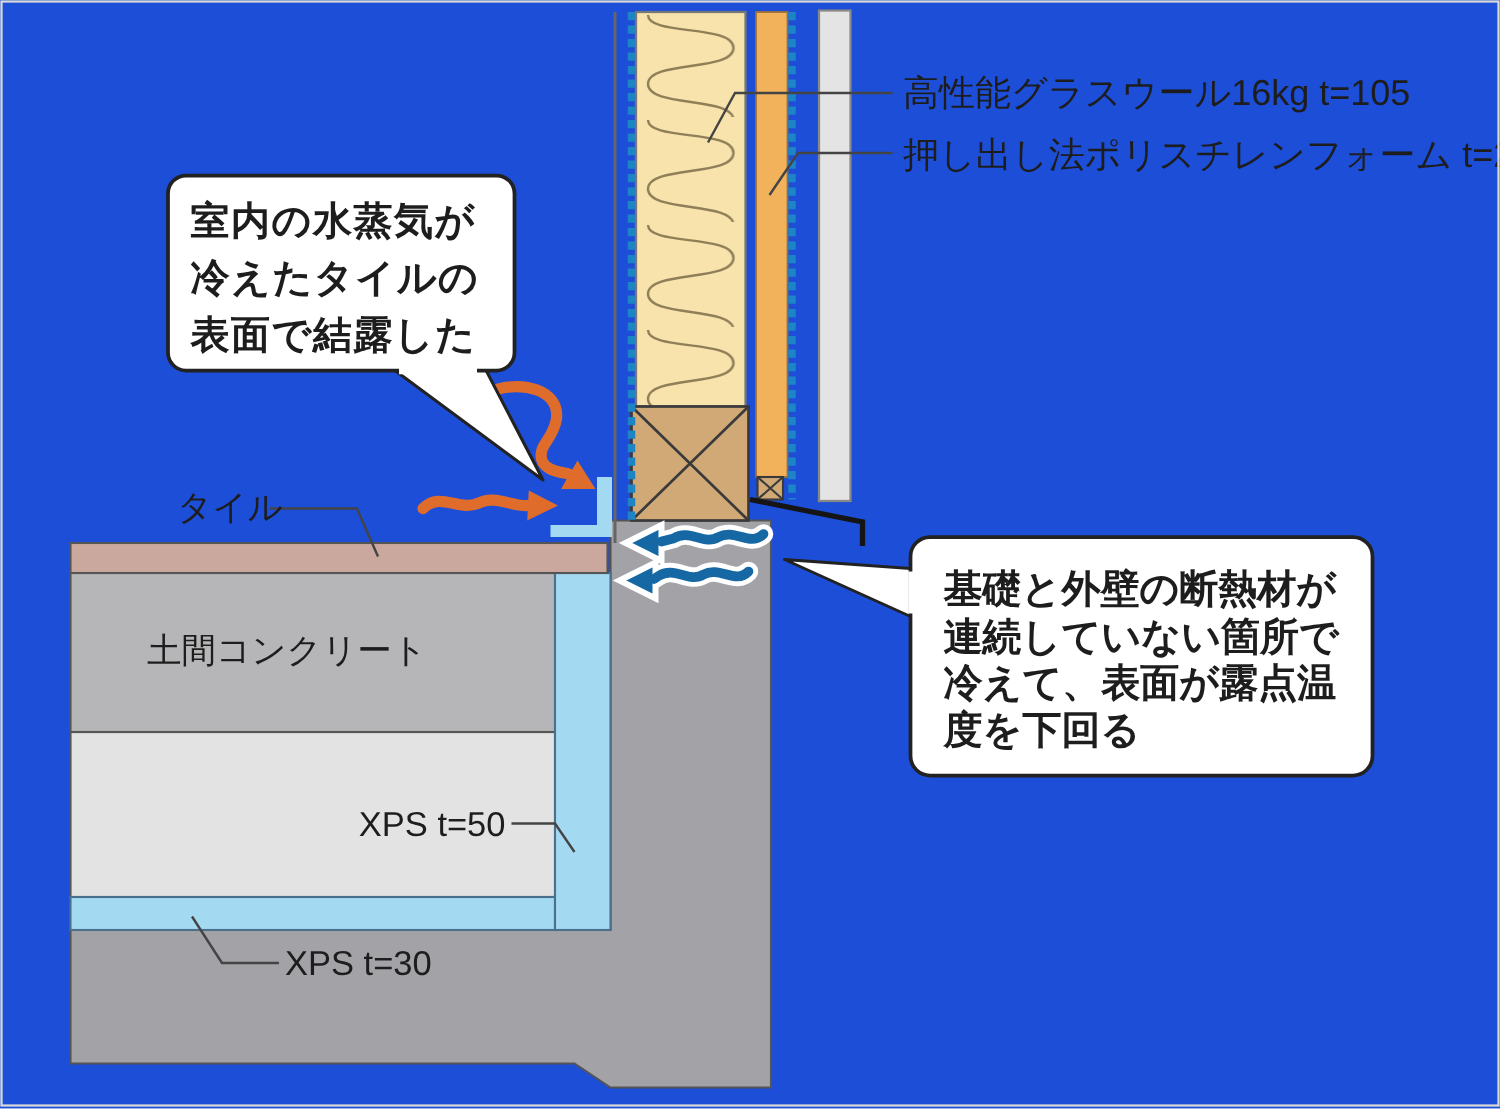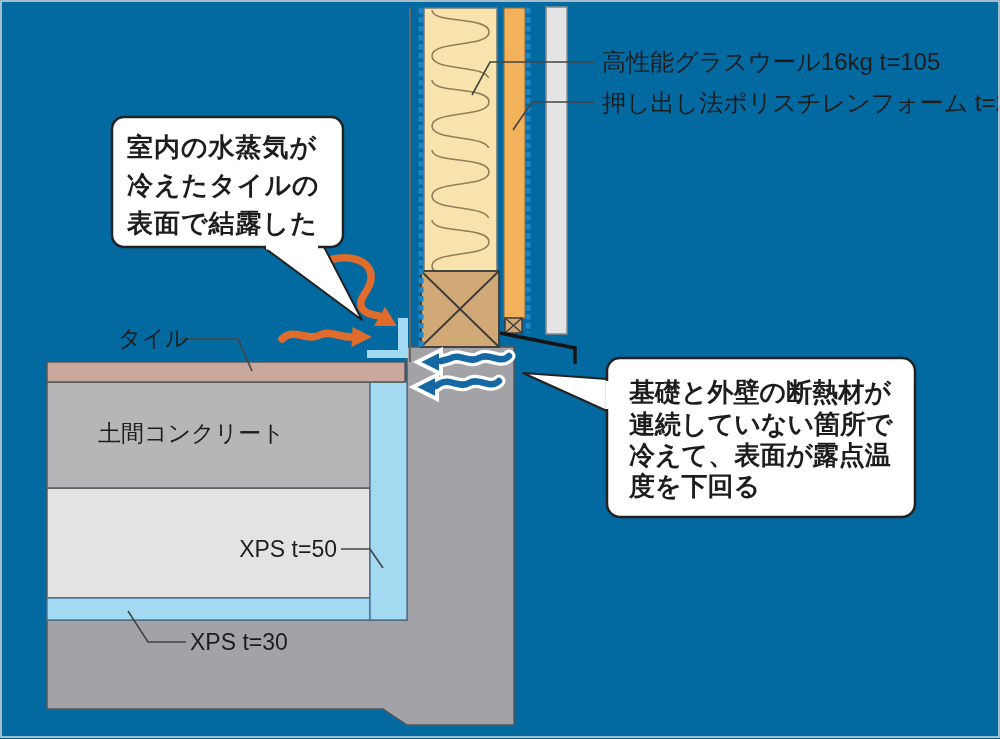--- a/index.html
+++ b/index.html
@@ -1,16 +1,16 @@
 <!DOCTYPE html>
 <html><head>
 <meta charset="utf-8">
 <style>
   html,body{margin:0;padding:0;background:#fff;}
-  .stage{position:relative;width:1000px;height:739px;background:#0369a1;overflow:hidden;}
+  .stage{position:relative;width:1000px;height:739px;background:#1d4ed8;overflow:hidden;}
   svg{display:block;}
   text{font-family:"Liberation Sans","DejaVu Sans",sans-serif;fill:#1d1d1d;}
   .lbl{font-size:23px;font-weight:500;}
   .lbl-big{font-size:24px;font-weight:500;}
   .callout-text{font-size:26px;font-weight:700;}
   .edge{stroke:#555;stroke-width:1.4;}
 </style>
 </head>
 <body>
 

